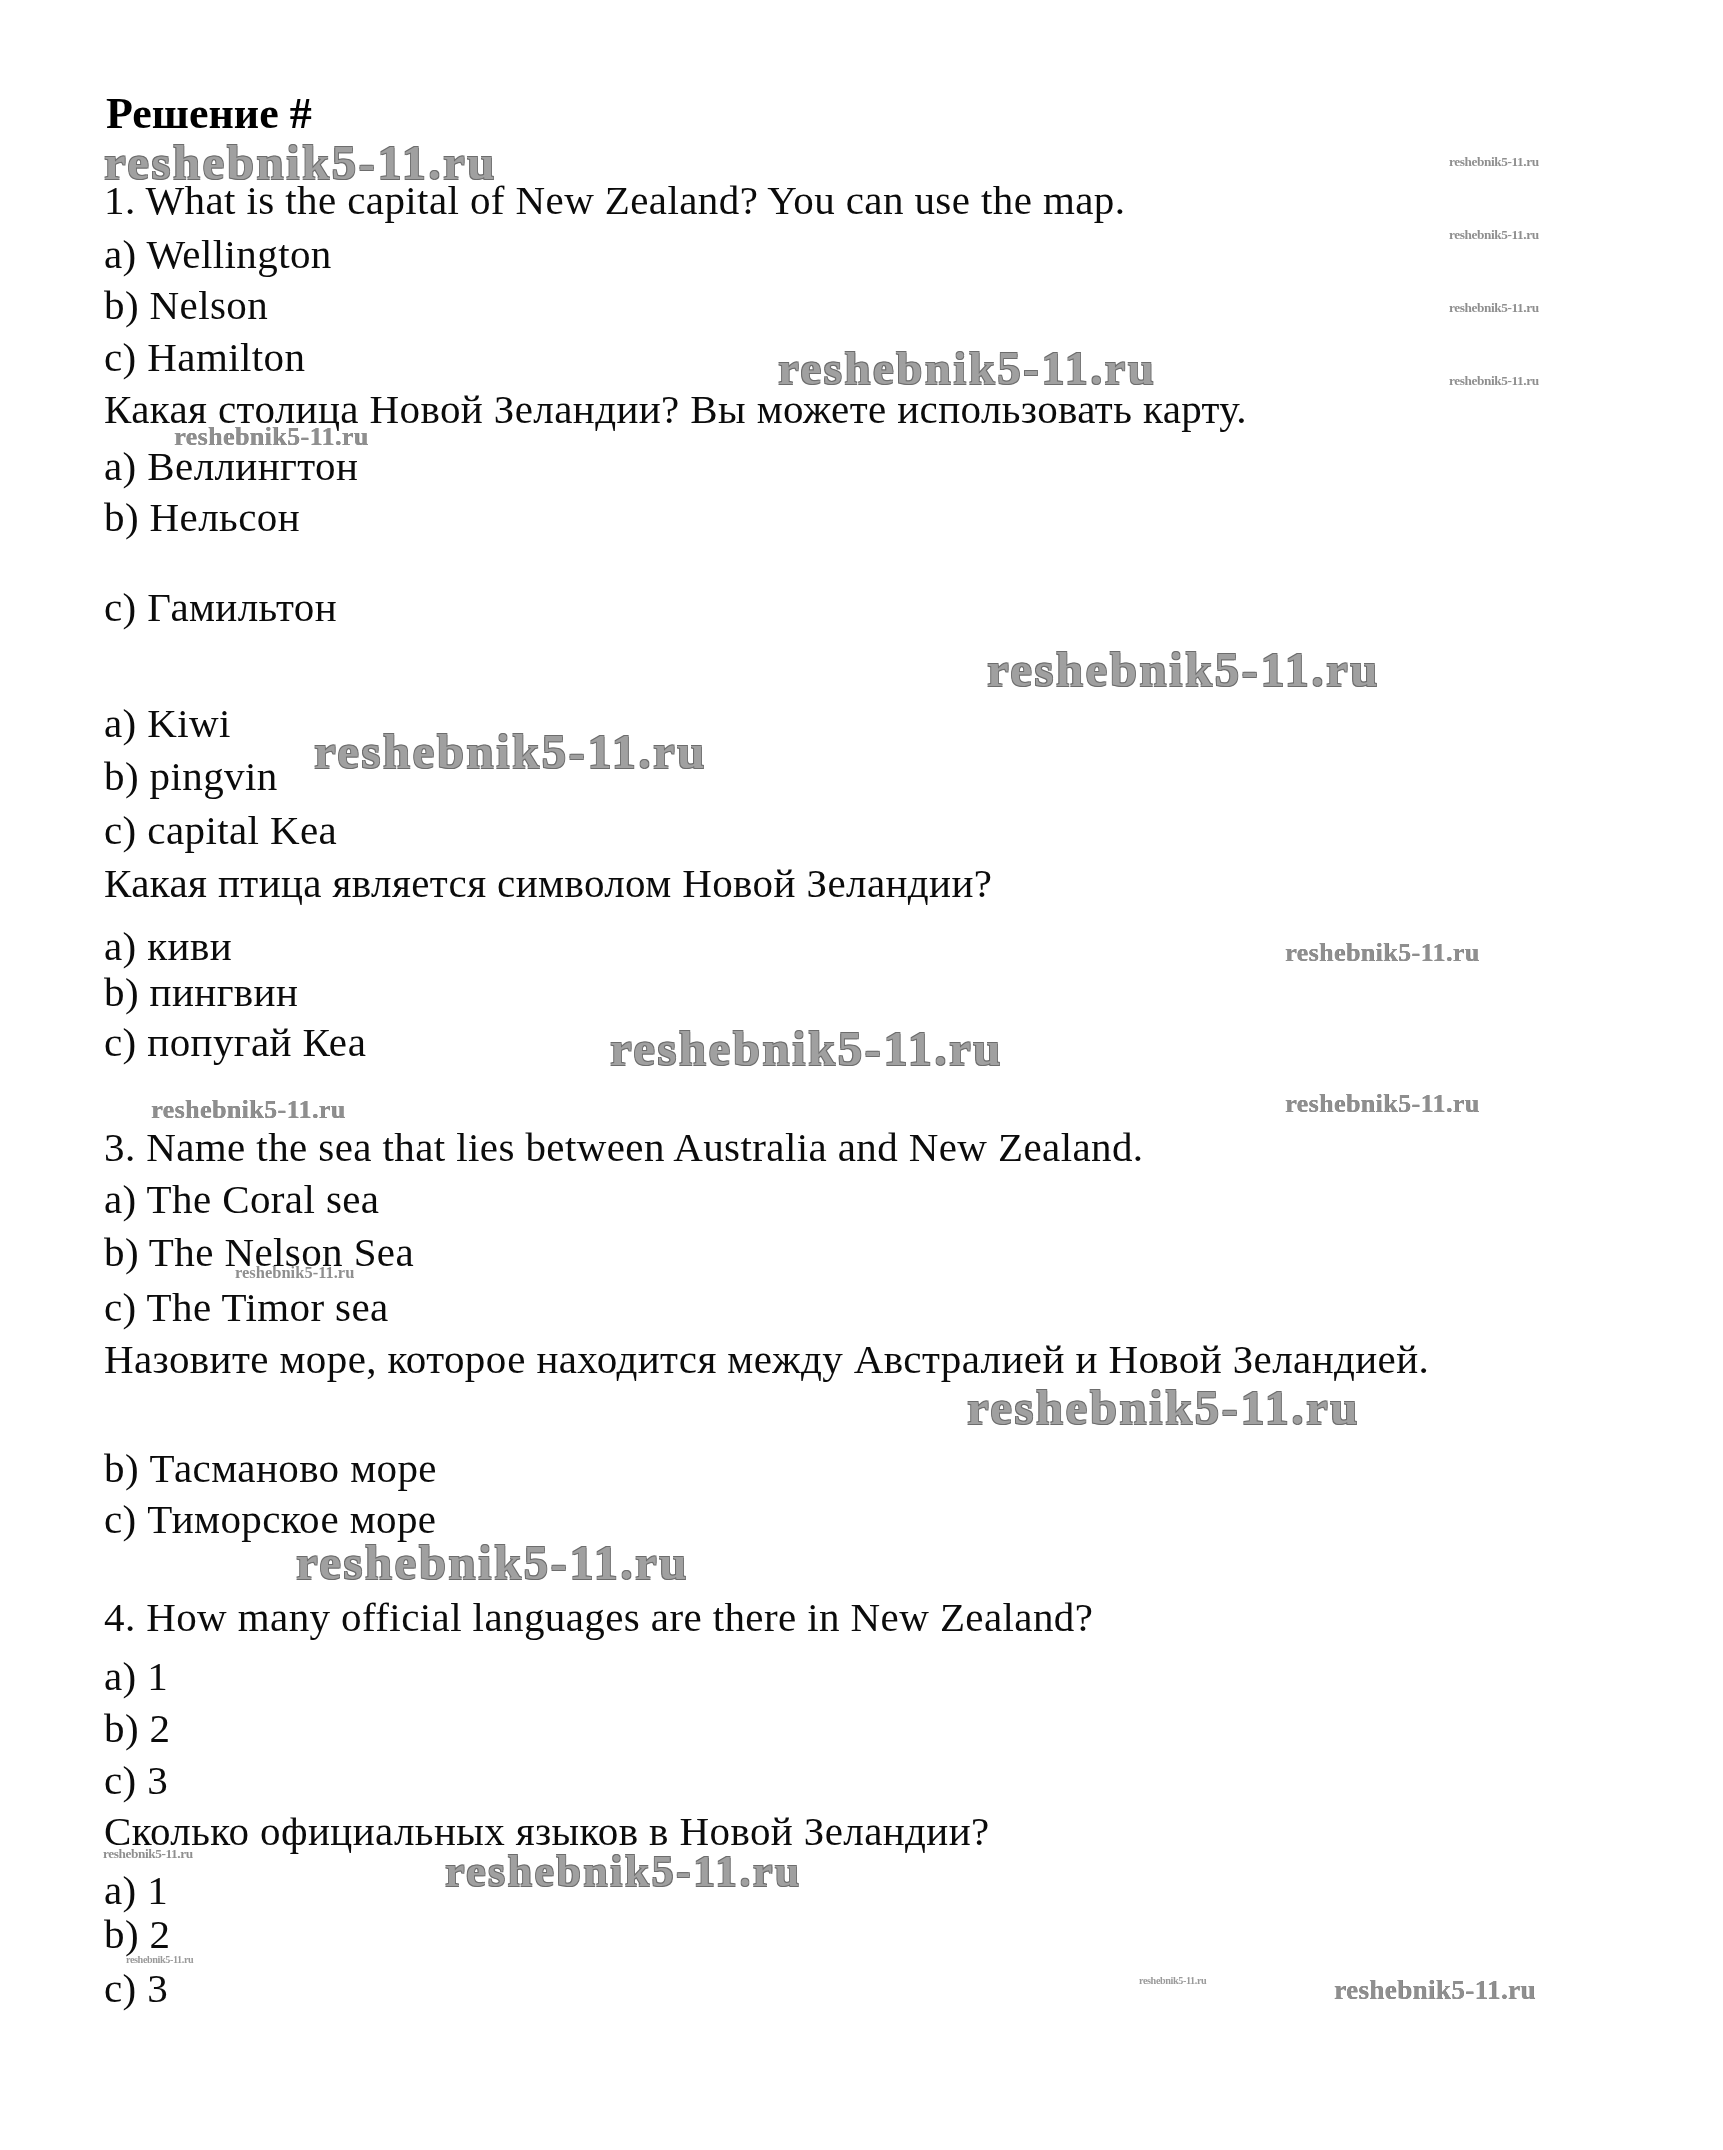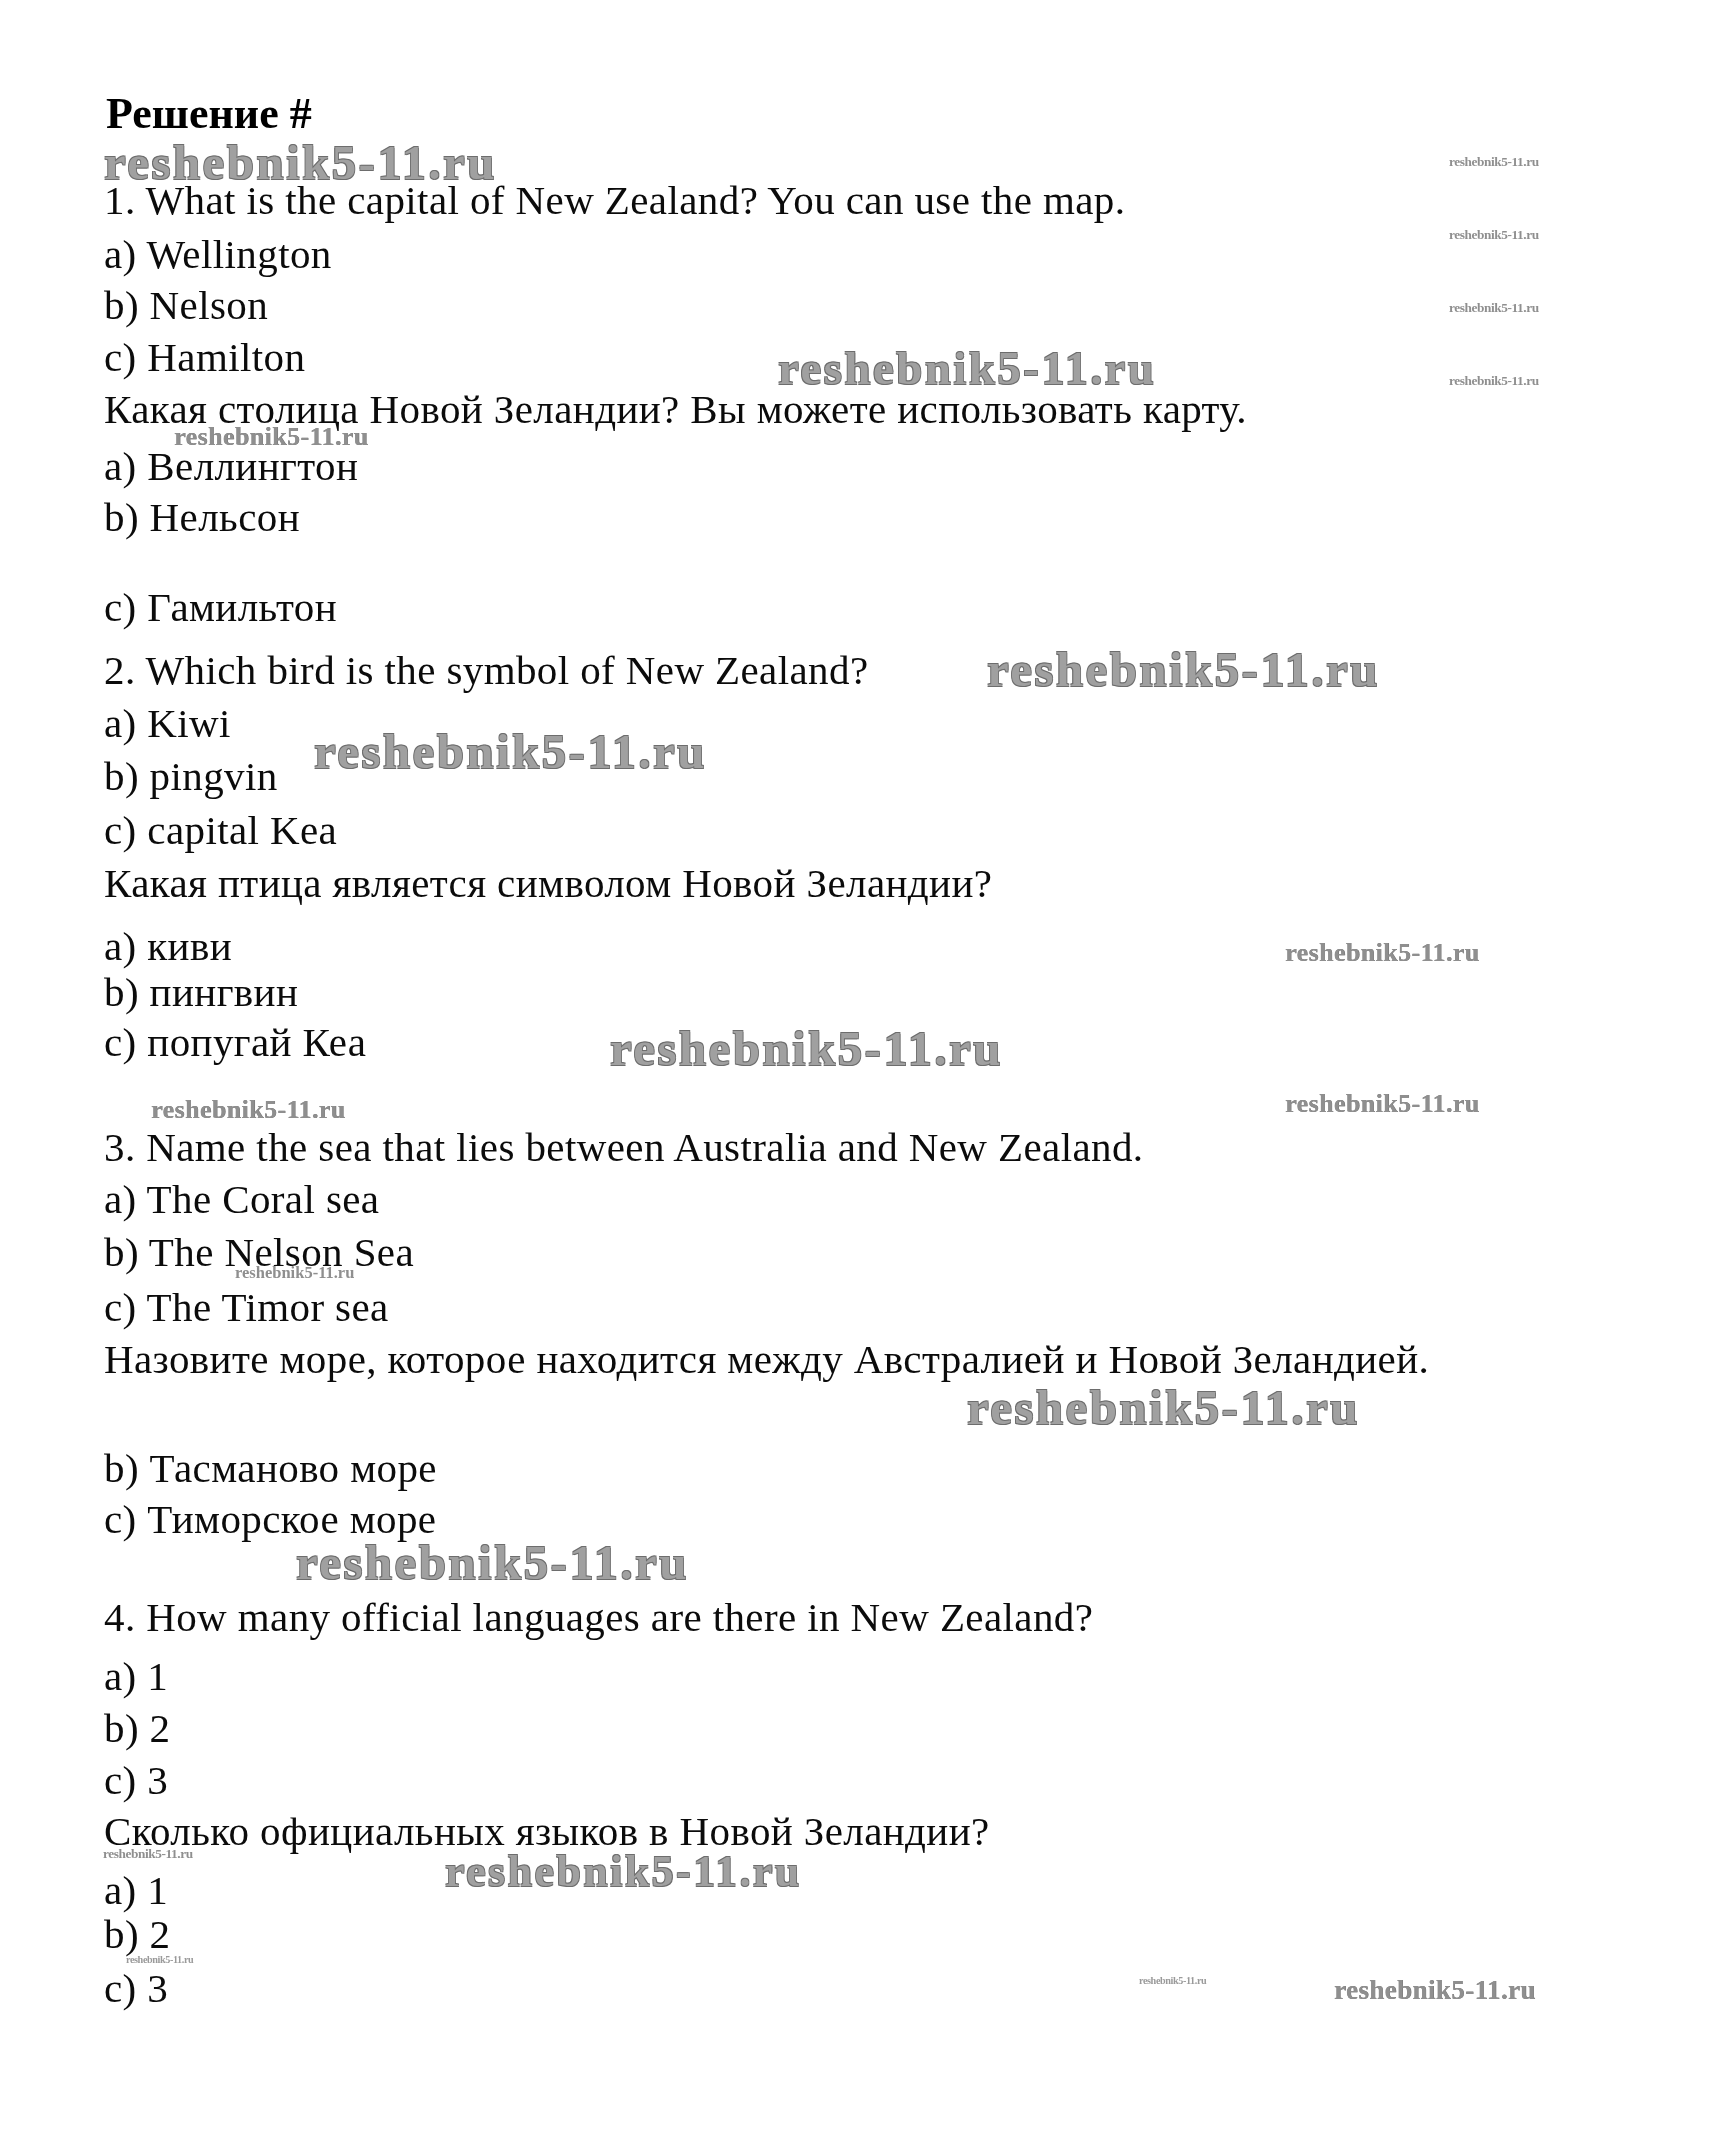--- a/index.html
+++ b/index.html
@@ -96,21 +96,20 @@
 
   <div class="line" style="left:104px; top:177px;">1. What is the capital of New Zealand? You can use the map.</div>
   <div class="line" style="left:104px; top:231px;">a) Wellington</div>
   <div class="line" style="left:104px; top:282px;">b) Nelson</div>
   <div class="line" style="left:104px; top:334px;text-align:right;">c) Hamilton</div>
   <div class="line" style="left:104px; top:386px;">Какая столица Новой Зеландии? Вы можете использовать карту.</div>
   <div class="line" style="left:104px; top:443px;">a) Веллингтон</div>
   <div class="line" style="left:104px; top:494px;">b) Нельсон</div>
   <div class="line" style="left:104px; top:556px;margin-top:28px;">c) Гамильтон</div>
 
-  <div class="line" style="left:104px; top:647px;">2. Which bird is the symbol of New Zealand?</div>
   <div class="line" style="left:104px; top:700px;">a) Kiwi</div>
   <div class="line" style="left:104px; top:753px;">b) pingvin</div>
   <div class="line" style="left:104px; top:807px;">c) capital Kea</div>
   <div class="line" style="left:104px; top:860px;">Какая птица является символом Новой Зеландии?</div>
   <div class="line" style="left:104px; top:923px;">a) киви</div>
   <div class="line" style="left:104px; top:969px;">b) пингвин</div>
   <div class="line" style="left:104px; top:1019px;">c) попугай Кеа</div>
 
   <div class="line" style="left:104px; top:1124px;">3. Name the sea that lies between Australia and New Zealand.</div>
   <div class="line" style="left:104px; top:1176px;">a) The Coral sea</div>

